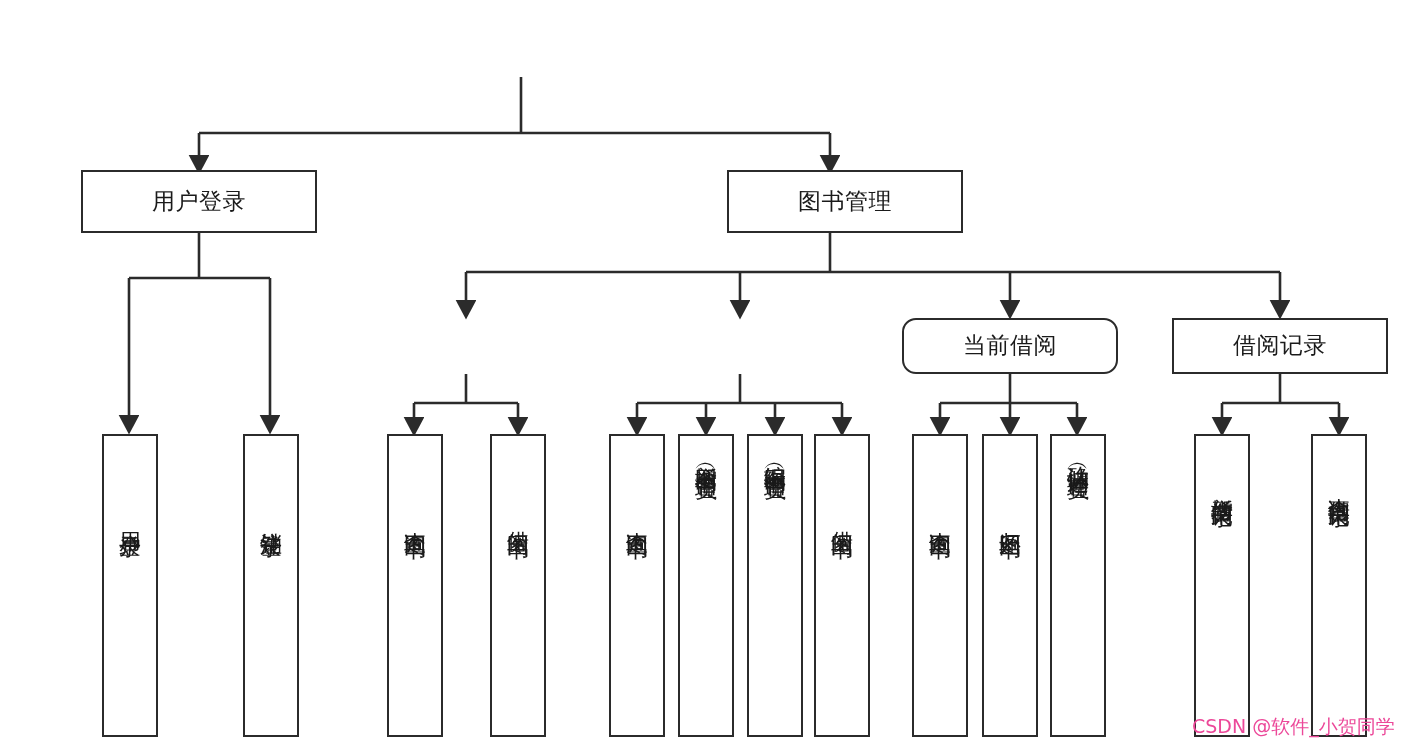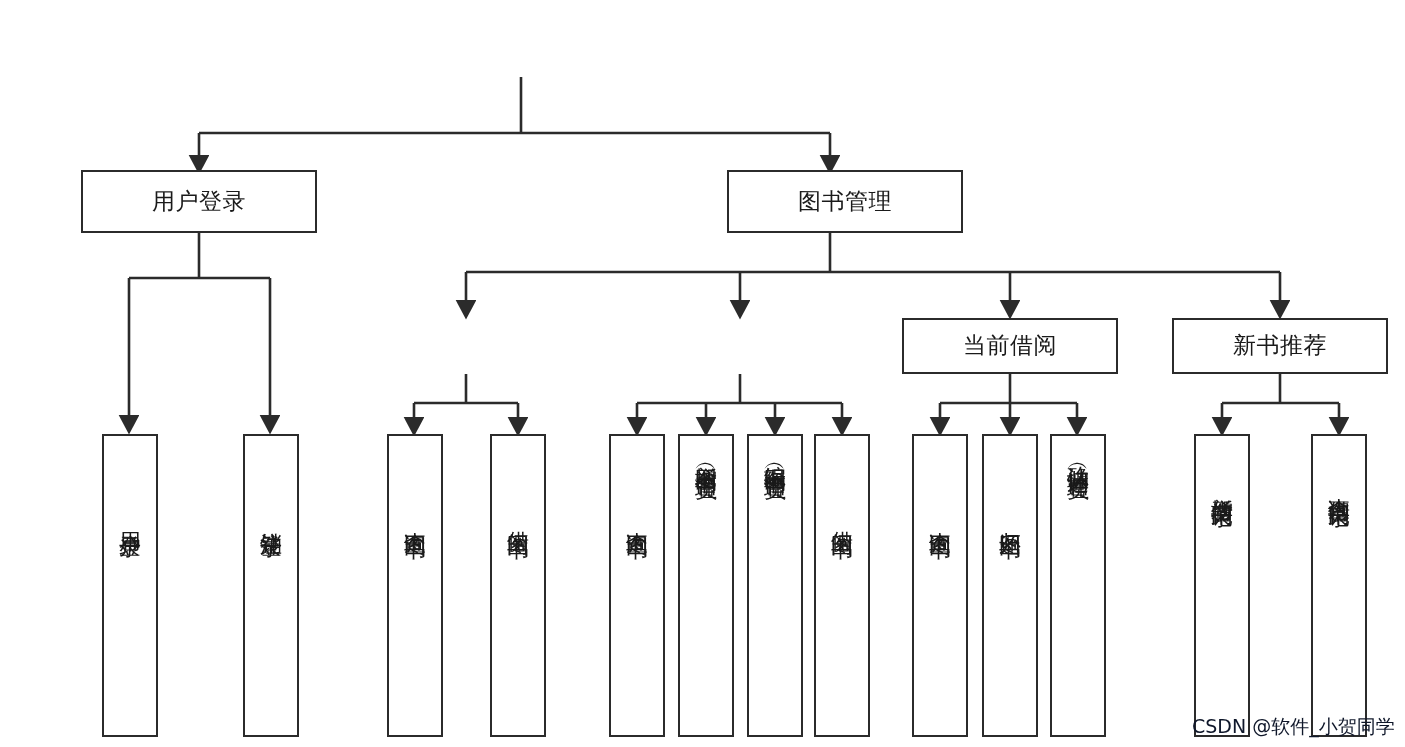--- a/index.html
+++ b/index.html
@@ -56,21 +56,21 @@
   .node-box.vertical .node-label {
     writing-mode: vertical-rl;
     text-orientation: upright;
     font-size: 22px;
     letter-spacing: 2px;
     line-height: 1;
     display: block;
   }
   .watermark {
     position: absolute;
-    color: #0f172a;
+    color: #ec4899;
     font-size: 19px;
     white-space: nowrap;
     font-family: "DejaVu Sans", "Liberation Sans", sans-serif;
   }
 </style>
 </head>
 <body>
 
 <div id="diagram-root">
 
@@ -125,25 +125,25 @@
   </svg>
 
 
   <div class="node-box horizontal" style="left:81px; top:170px; width:236px; height:63px;">
     <span class="node-label">用户登录</span>
   </div>
   <div class="node-box horizontal" style="left:712px; top:170px; width:236px; height:63px;margin-left:15px;">
     <span class="node-label">图书管理</span>
   </div>
 
-  <div class="node-box horizontal" style="left:902px; top:318px; width:216px; height:56px;">
+  <div class="node-box horizontal" style="left:902px; top:318px; width:216px; height:56px;border-radius:14px;">
     <span class="node-label">当前借阅</span>
   </div>
   <div class="node-box horizontal" style="left:1172px; top:318px; width:216px; height:56px;">
-    <span class="node-label">新书推荐</span>
+    <span class="node-label">借阅记录</span>
   </div>
 
   <div class="node-box vertical" style="left:102px; top:434px; width:56px; height:303px; padding-top:78px;">
     <span class="node-label">用户登录</span>
   </div>
   <div class="node-box vertical" style="left:243px; top:434px; width:56px; height:303px; padding-top:78px;">
     <span class="node-label">注销登录</span>
   </div>
 
   <div class="node-box vertical" style="left:387px; top:434px; width:56px; height:303px; padding-top:78px;">

